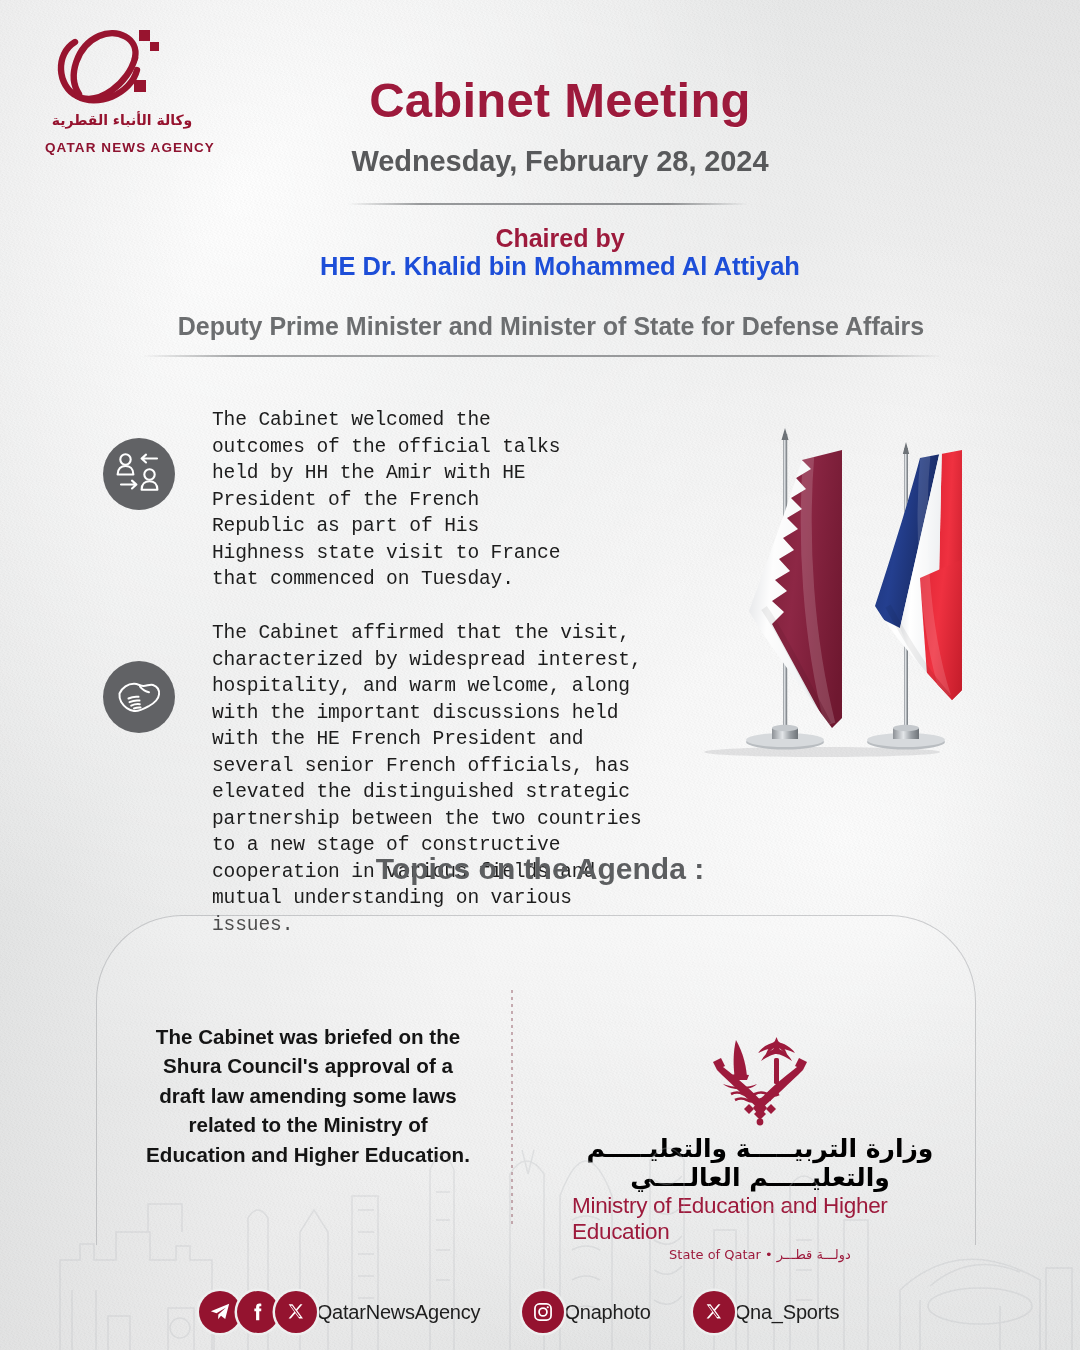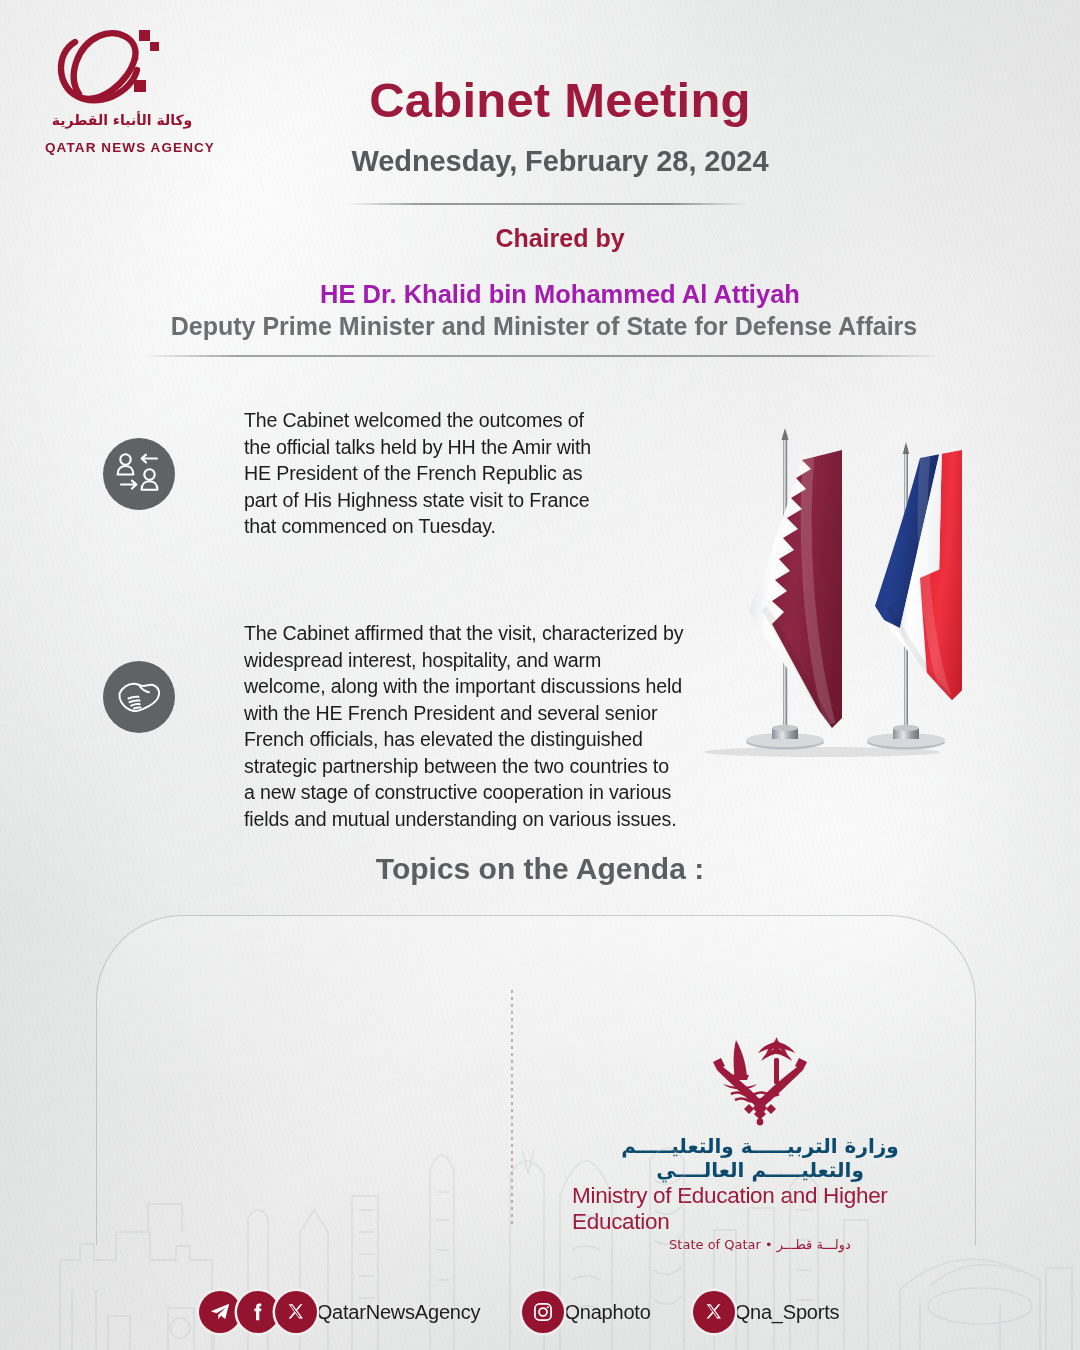--- a/index.html
+++ b/index.html
@@ -43,33 +43,33 @@
   .hdr { position:absolute; left:0; top:0; width:1080px; }
   .h-title { position:absolute; left:190px; top:72px; width:740px; text-align:center;
     font-size:49px; font-weight:800; color:#9d1a3c; letter-spacing:.2px;
     text-shadow:0 1px 0 rgba(255,255,255,.7); }
   .h-date { position:absolute; left:190px; top:145px; width:740px; text-align:center;
     font-size:29px; font-weight:700; color:#58595b; letter-spacing:-.1px; }
   .rule1 { position:absolute; left:348px; top:203px; width:400px; height:2px;
     background:linear-gradient(90deg, rgba(150,152,154,0) 0%, rgba(136,138,140,.85) 18%, rgba(130,132,134,.9) 80%, rgba(150,152,154,0) 100%); }
   .h-chair { position:absolute; left:190px; top:224px; width:740px; text-align:center;
     font-size:25px; font-weight:700; color:#9d1a3c; }
-  .h-name { position:absolute; left:150px; top:280px; width:820px; text-align:center;
-    font-size:25.5px; font-weight:700; color:#a21caf; }
-  .h-role { position:absolute; left:104px; top:312px; width:880px; text-align:center;
+  .h-name { position:absolute; left:150px; top:252px; width:820px; text-align:center;
+    font-size:25.5px; font-weight:700; color:#1d4ed8; }
+  .h-role { position:absolute; left:111px; top:312px; width:880px; text-align:center;
     font-size:25px; font-weight:700; color:#6c6e70; }
   .rule2 { position:absolute; left:142px; top:355px; width:800px; height:2px;
     background:linear-gradient(90deg, rgba(150,152,154,0) 0%, rgba(140,142,144,.8) 12%, rgba(132,134,136,.85) 85%, rgba(150,152,154,0) 100%); }
 
   
   .blk { position:absolute; }
   .ic-circle { position:absolute; width:72px; height:72px; border-radius:50%;
     background:#616265; display:flex; align-items:center; justify-content:center; }
   .b-txt { position:absolute; color:#1d1d1d; font-size:19.6px; line-height:1.355;
-    font-family:Liberation Sans, sans-serif; letter-spacing:-.15px;margin-left:32px; }
+    font-family:Liberation Mono, monospace; letter-spacing:-.15px; }
 
   #blk1 .ic-circle { left:103px; top:438px; }
   #blk1 .b-txt { left:212px; top:407px; width:360px; }
   #blk2 .ic-circle { left:103px; top:661px; }
   #blk2 .b-txt { left:212px; top:620px; width:440px; }
 
   
   .flags { position:absolute; left:672px; top:420px; width:300px; height:360px; }
 
   
@@ -83,22 +83,22 @@
     background:linear-gradient(180deg, rgba(255,255,255,.22) 0%, rgba(255,255,255,0) 60%); }
   .vdot { position:absolute; left:511px; top:990px; width:2px; height:235px;
     background-image:linear-gradient(to bottom, rgba(160,110,120,.55) 0 3px, rgba(0,0,0,0) 3px 7px);
     background-size:2px 7px; }
 
   .ag-txt { position:absolute; left:138px; top:1022px; width:340px; text-align:center;
     font-size:20.6px; font-weight:700; color:#141414; line-height:1.43; }
 
   .moe { position:absolute; left:572px; top:1028px; width:376px; }
   .moe-emblem { width:110px; height:100px; margin:0 auto; display:block; }
-  .moe-ar { margin-top:6px; text-align:center; font-size:20px; font-weight:700;
-    color:#0c4a6e; direction:rtl; font-family:"DejaVu Sans", sans-serif; letter-spacing:.5px; }
+  .moe-ar { margin-top:6px; text-align:center; font-size:25px; font-weight:700;
+    color:#000000; direction:rtl; font-family:"DejaVu Sans", sans-serif; letter-spacing:.5px; }
   .moe-en { margin-top:1px; text-align:left; font-size:22.5px; color:#9d1a3c;
     font-family:"Liberation Sans", sans-serif; letter-spacing:-.3px; }
   .moe-sub { margin-top:2px; text-align:center; font-size:13px; color:#9d1a3c;
     font-family:"DejaVu Sans", sans-serif; }
 
   
   .skyline { position:absolute; left:0; bottom:0; width:1080px; height:250px; opacity:.5; }
 
   
   .footer { position:absolute; left:0; top:1288px; width:1080px; height:48px;
@@ -286,20 +286,21 @@
           <ellipse cx="61" cy="2" rx="13" ry="3.2" fill="#c5c9cd"></ellipse>
         </g>
       </g>
     </svg>
   </div>
 
   <div class="agenda-h">Topics on the Agenda :</div>
   <div class="panel"></div>
   <div class="vdot"></div>
 
+  <div class="ag-txt">The Cabinet was briefed on the Shura Council's approval of a draft law amending some laws related to the Ministry of Education and Higher Education.</div>
 
   <div class="moe">
     <svg class="moe-emblem" viewBox="0 0 110 100">
       <g fill="#9d1a3c">
 
         <path d="M14 36 C30 48, 52 66, 62 80 L58 85 C46 74, 26 56, 12 42 Z"></path>
         <path d="M96 36 C80 48, 58 66, 48 80 L52 85 C64 74, 84 56, 98 42 Z"></path>
         <path d="M8 34 L16 30 L20 38 L12 42 Z"></path>
         <path d="M102 34 L94 30 L90 38 L98 42 Z"></path>
 

